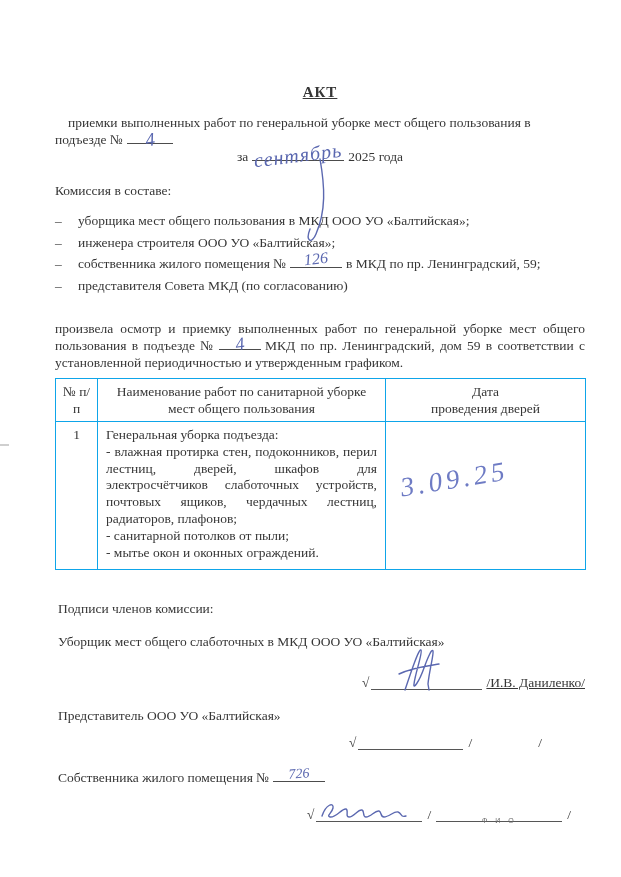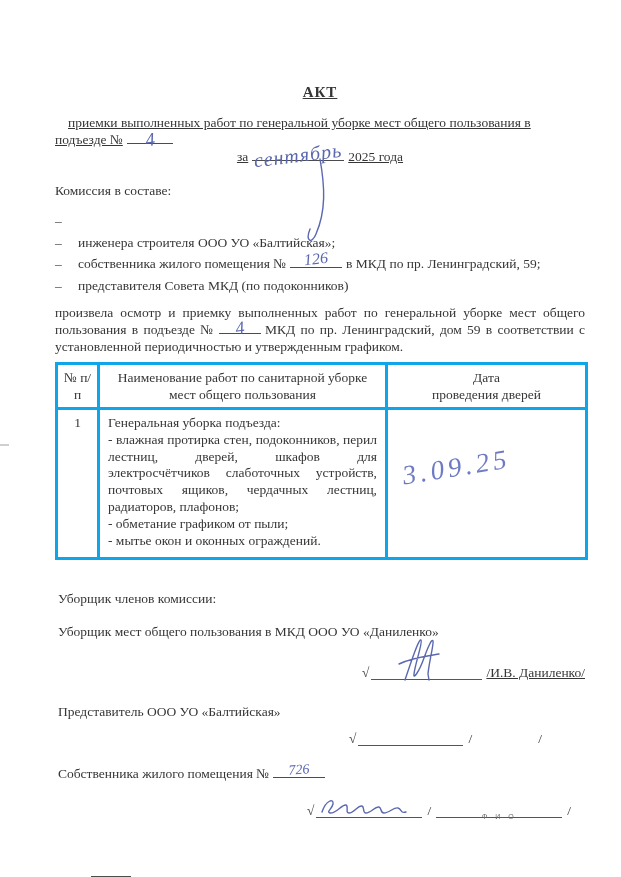--- a/index.html
+++ b/index.html
@@ -9,21 +9,21 @@
     font-family:"Liberation Serif", serif; font-size:13.5px;
   }
   .content { padding:84px 36px 0 55px; }
 
   .title {
     margin:0 0 13px 0; text-align:center;
     font-size:15px; font-weight:bold; letter-spacing:1px;
     text-decoration:underline;
   }
 
-  .iline { line-height:17px;text-decoration:underline; }
+  .iline { line-height:17px; }
   .line1 { margin-left:13px; }
   .line3 { text-align:center; }
 
   .blank {
     display:inline-block; position:relative;
     border-bottom:1px solid #4c4c4c; height:12px;
     vertical-align:baseline; margin:0 4px;
   }
   .blank-entr   { width:46px; }
   .blank-month  { width:92px; }
@@ -43,47 +43,47 @@
 
   .month-tail { position:absolute; left:50px; top:9px; pointer-events:none; }
   .month-tail path, .sig-svg path { fill:none; stroke:#5b68b0; stroke-width:1.4; stroke-linecap:round; }
 
   .commission { margin-top:18px; }
 
   .members { margin-top:11px; }
   .member { display:flex; line-height:21.5px; }
   .member .dash { width:23px; flex:none; }
 
-  .inspection { margin:8px 0 0 0; text-align:justify; line-height:17px; }
+  .inspection { margin:24px 0 0 0; text-align:justify; line-height:17px; }
 
   table.worklist {
     margin-top:7px; border-collapse:collapse; table-layout:fixed; width:530px;
   }
-  table.worklist th, table.worklist td { border:3px solid #0ea5e9; }
+  table.worklist th, table.worklist td { border:1px solid #0ea5e9; }
   table.worklist th {
     font-weight:normal; text-align:center; padding:4px 5px; line-height:17px;
   }
   .col-num { width:42px; }
   .col-work { width:288px; }
   .col-date { width:200px; }
   td.c-num { text-align:center; vertical-align:top; padding-top:5px; }
   td.c-work { padding:5px 8px 8px 8px; vertical-align:top; line-height:16.8px; }
   .work-detail { text-align:justify; }
   td.c-date { position:relative; vertical-align:top; }
   .hw-date {
     position:absolute; top:42px; left:14px;
     font-style:italic; color:#6e7bc4; font-size:27px;
     letter-spacing:4px; transform:rotate(-9deg); white-space:nowrap;
   }
 
   .sig-section { padding-left:3px; }
   .sig-heading { margin-top:31px; }
   .sig-label { line-height:17px; }
   .lbl1 { margin-top:16px; }
-  .lbl2 { margin-top:23px;font-family:Liberation Serif, serif; }
+  .lbl2 { margin-top:17px;font-family:Liberation Serif, serif; }
   .lbl3 { margin-top:19px; }
   .lbl4 { margin-top:29px; white-space:pre-wrap; }
 
   .sig-row {
     display:flex; justify-content:flex-end; align-items:flex-end;
     line-height:15px;
   }
   .row1 { margin-top:25px; margin-right:0; }
   .row2 { margin-top:11px; margin-right:38px; }
   .row3 { margin-top:21px; margin-right:9px; }
@@ -130,34 +130,35 @@
               <path d="M18,2 C23,30 24,54 14,77 C10,87 3,85 8,72"></path>
             </svg></span><span>2025 года</span>
       </div>
     </div>
 
     <div class="commission">Комиссия в составе:</div>
 
     <div class="members">
       <div class="member">
         <span class="dash">–</span>
+        <span>уборщика мест общего пользования в МКД ООО УО «Балтийская»;</span>
       </div>
       <div class="member">
         <span class="dash">–</span>
         <span>инженера строителя ООО УО «Балтийская»;</span>
       </div>
       <div class="member">
         <span class="dash">–</span>
         <span>
           <span>собственника жилого помещения №</span><span class="blank blank-apt"><span class="hw hw-apt">126</span></span><span>в МКД по пр. Ленинградский, 59;</span>
         </span>
       </div>
       <div class="member">
         <span class="dash">–</span>
-        <span>представителя Совета МКД (по подоконников)</span>
+        <span>представителя Совета МКД (по согласованию)</span>
       </div>
     </div>
 
     <p class="inspection">
       <span>произвела осмотр и приемку выполненных работ по генеральной уборке мест общего пользования в подъезде №</span><span class="blank blank-entr2"><span class="hw hw-entr2">4</span></span><span>МКД по пр. Ленинградский, дом 59 в соответствии с установленной периодичностью и утвержденным графиком.</span>
     </p>
 
     <table class="worklist">
       <colgroup>
           <col class="col-num">
@@ -171,34 +172,34 @@
         <th>
           <div>Дата</div>
           <div>проведения дверей</div>
         </th>
       </tr>
       <tr>
         <td class="c-num">1</td>
         <td class="c-work">
           <div>Генеральная уборка подъезда:</div>
           <div class="work-detail">- влажная протирка стен, подоконников, перил лестниц, дверей, шкафов для электросчётчиков слаботочных устройств, почтовых ящиков, чердачных лестниц, радиаторов, плафонов;</div>
-          <div>- обметание графиком от пыли;</div>
+          <div>- санитарной потолков от пыли;</div>
           <div>- мытье окон и оконных ограждений.</div>
         </td>
         <td class="c-date">
           <span class="hw-date">3.09.25</span>
         </td>
       </tr>
     </tbody>
       </table>
 
     <div class="sig-section">
-      <div class="sig-heading">Уборщик членов комиссии:</div>
-
-      <div class="sig-label lbl1">Уборщик мест общего пользования в МКД ООО УО «Даниленко»</div>
+      <div class="sig-heading">Подписи членов комиссии:</div>
+
+      <div class="sig-label lbl1">Уборщик мест общего слаботочных в МКД ООО УО «Балтийская»</div>
       <div class="sig-row row1">
         <span class="tick">√</span>
           <span class="sigline sigline-1">
             <svg class="sig-svg" width="70" height="48" viewBox="0 0 70 48">
               <path d="M22,46 C28,28 36,4 38,6 C40,8 32,30 31,40 C30,46 36,38 41,24 C45,13 49,4 50,7 C51,10 46,28 45,40 L46,46 M16,30 C28,24 44,22 56,20"></path>
             </svg>
           </span>
           <span class="sig-name">/И.В. Даниленко/</span>
       </div>
 

